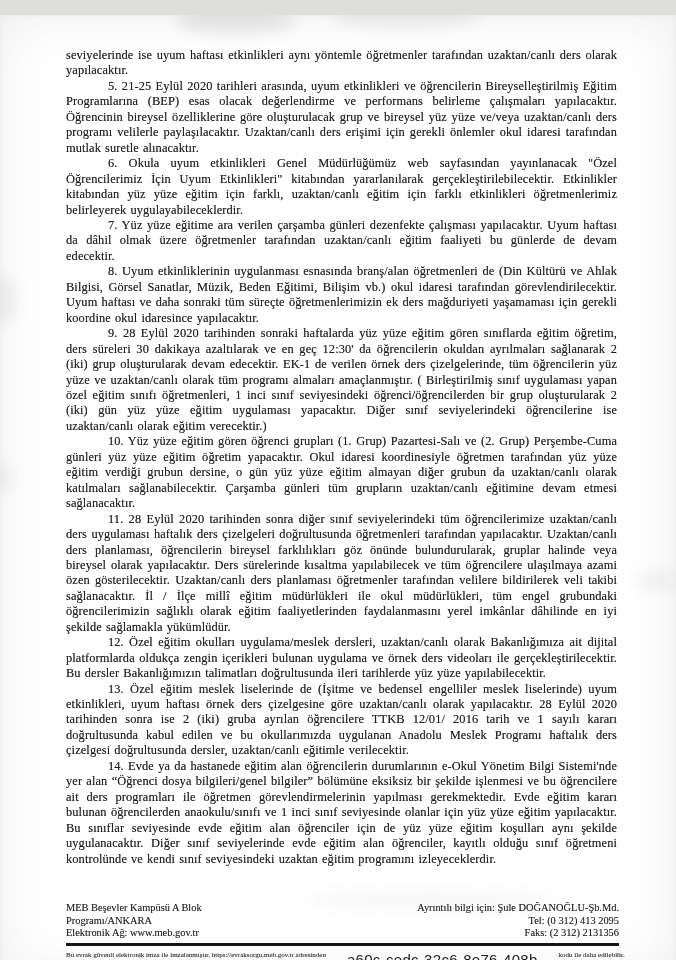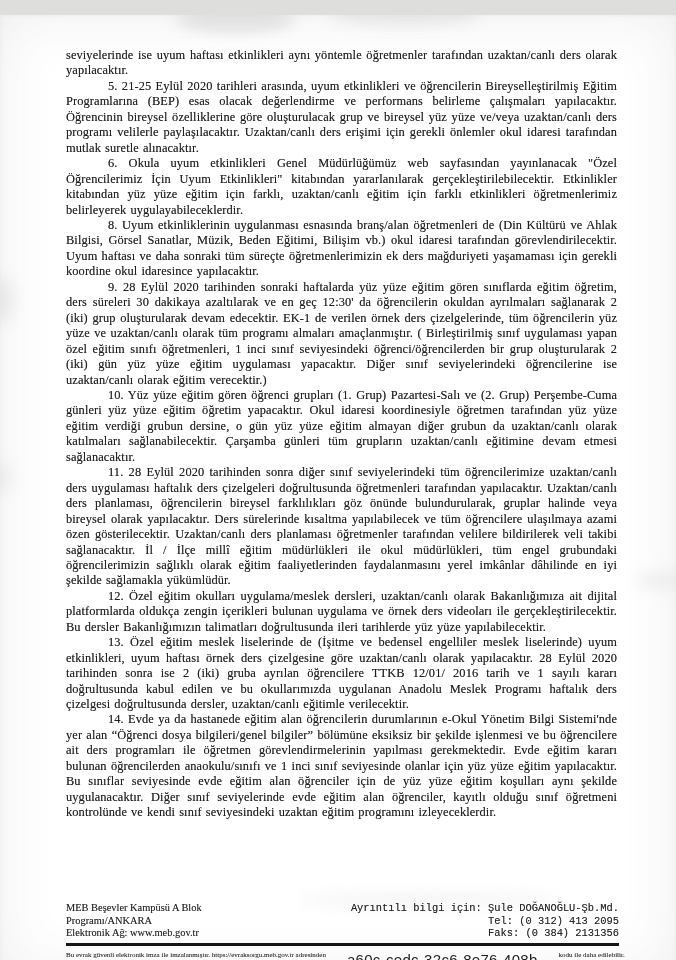--- a/index.html
+++ b/index.html
@@ -59,21 +59,21 @@
     color: #272727;
     text-shadow: 0 0 0.5px rgba(40,40,40,0.5);
   }
   .footer-cols {
     display: flex;
     justify-content: space-between;
     align-items: center;
     font-size: 10.4px;
     line-height: 12.2px;
   }
-  .footer-right { text-align: right; font-family: Liberation Mono, monospace; }
+  .footer-right { text-align: right; }
   .footer-rule {
     margin-top: 4px;
     height: 3px;
     background: #171717;
     border: none;
   }
   .verification {
     margin-top: 5px;
     display: flex;
     align-items: flex-start;
@@ -99,40 +99,41 @@
   <div class="artifact a2"></div>
   <div class="artifact a3"></div>
   <div class="artifact a4"></div>
   <div class="artifact a5"></div>
   <div class="artifact a6"></div>
 
   <div class="content">
     <p class="para continuation">seviyelerinde ise uyum haftası etkinlikleri aynı yöntemle öğretmenler tarafından uzaktan/canlı ders olarak yapılacaktır.</p>
     <p class="para">5. 21-25 Eylül 2020 tarihleri arasında, uyum etkinlikleri ve öğrencilerin Bireyselleştirilmiş Eğitim Programlarına (BEP) esas olacak değerlendirme ve performans belirleme çalışmaları yapılacaktır. Öğrencinin bireysel özelliklerine göre oluşturulacak grup ve bireysel yüz yüze ve/veya uzaktan/canlı ders programı velilerle paylaşılacaktır. Uzaktan/canlı ders erişimi için gerekli önlemler okul idaresi tarafından mutlak suretle alınacaktır.</p>
     <p class="para">6. Okula uyum etkinlikleri Genel Müdürlüğümüz web sayfasından yayınlanacak "Özel Öğrencilerimiz İçin Uyum Etkinlikleri" kitabından yararlanılarak gerçekleştirilebilecektir. Etkinlikler kitabından yüz yüze eğitim için farklı, uzaktan/canlı eğitim için farklı etkinlikleri öğretmenlerimiz belirleyerek uygulayabileceklerdir.</p>
+    <p class="para">7. Yüz yüze eğitime ara verilen çarşamba günleri dezenfekte çalışması yapılacaktır. Uyum haftası da dâhil olmak üzere öğretmenler tarafından uzaktan/canlı eğitim faaliyeti bu günlerde de devam edecektir.</p>
     <p class="para">8. Uyum etkinliklerinin uygulanması esnasında branş/alan öğretmenleri de (Din Kültürü ve Ahlak Bilgisi, Görsel Sanatlar, Müzik, Beden Eğitimi, Bilişim vb.) okul idaresi tarafından görevlendirilecektir. Uyum haftası ve daha sonraki tüm süreçte öğretmenlerimizin ek ders mağduriyeti yaşamaması için gerekli koordine okul idaresince yapılacaktır.</p>
     <p class="para">9. 28 Eylül 2020 tarihinden sonraki haftalarda yüz yüze eğitim gören sınıflarda eğitim öğretim, ders süreleri 30 dakikaya azaltılarak ve en geç 12:30' da öğrencilerin okuldan ayrılmaları sağlanarak 2 (iki) grup oluşturularak devam edecektir. EK-1 de verilen örnek ders çizelgelerinde, tüm öğrencilerin yüz yüze ve uzaktan/canlı olarak tüm programı almaları amaçlanmıştır. ( Birleştirilmiş sınıf uygulaması yapan özel eğitim sınıfı öğretmenleri, 1 inci sınıf seviyesindeki öğrenci/öğrencilerden bir grup oluşturularak 2 (iki) gün yüz yüze eğitim uygulaması yapacaktır. Diğer sınıf seviyelerindeki öğrencilerine ise uzaktan/canlı olarak eğitim verecektir.)</p>
     <p class="para">10. Yüz yüze eğitim gören öğrenci grupları (1. Grup) Pazartesi-Salı ve (2. Grup) Perşembe-Cuma günleri yüz yüze eğitim öğretim yapacaktır. Okul idaresi koordinesiyle öğretmen tarafından yüz yüze eğitim verdiği grubun dersine, o gün yüz yüze eğitim almayan diğer grubun da uzaktan/canlı olarak katılmaları sağlanabilecektir. Çarşamba günleri tüm grupların uzaktan/canlı eğitimine devam etmesi sağlanacaktır.</p>
     <p class="para">11. 28 Eylül 2020 tarihinden sonra diğer sınıf seviyelerindeki tüm öğrencilerimize uzaktan/canlı ders uygulaması haftalık ders çizelgeleri doğrultusunda öğretmenleri tarafından yapılacaktır. Uzaktan/canlı ders planlaması, öğrencilerin bireysel farklılıkları göz önünde bulundurularak, gruplar halinde veya bireysel olarak yapılacaktır. Ders sürelerinde kısaltma yapılabilecek ve tüm öğrencilere ulaşılmaya azami özen gösterilecektir. Uzaktan/canlı ders planlaması öğretmenler tarafından velilere bildirilerek veli takibi sağlanacaktır. İl / İlçe millî eğitim müdürlükleri ile okul müdürlükleri, tüm engel grubundaki öğrencilerimizin sağlıklı olarak eğitim faaliyetlerinden faydalanmasını yerel imkânlar dâhilinde en iyi şekilde sağlamakla yükümlüdür.</p>
     <p class="para">12. Özel eğitim okulları uygulama/meslek dersleri, uzaktan/canlı olarak Bakanlığımıza ait dijital platformlarda oldukça zengin içerikleri bulunan uygulama ve örnek ders videoları ile gerçekleştirilecektir. Bu dersler Bakanlığımızın talimatları doğrultusunda ileri tarihlerde yüz yüze yapılabilecektir.</p>
     <p class="para">13. Özel eğitim meslek liselerinde de (İşitme ve bedensel engelliler meslek liselerinde) uyum etkinlikleri, uyum haftası örnek ders çizelgesine göre uzaktan/canlı olarak yapılacaktır. 28 Eylül 2020 tarihinden sonra ise 2 (iki) gruba ayrılan öğrencilere TTKB 12/01/ 2016 tarih ve 1 sayılı kararı doğrultusunda kabul edilen ve bu okullarımızda uygulanan Anadolu Meslek Programı haftalık ders çizelgesi doğrultusunda dersler, uzaktan/canlı eğitimle verilecektir.</p>
     <p class="para">14. Evde ya da hastanede eğitim alan öğrencilerin durumlarının e-Okul Yönetim Bilgi Sistemi'nde yer alan “Öğrenci dosya bilgileri/genel bilgiler” bölümüne eksiksiz bir şekilde işlenmesi ve bu öğrencilere ait ders programları ile öğretmen görevlendirmelerinin yapılması gerekmektedir. Evde eğitim kararı bulunan öğrencilerden anaokulu/sınıfı ve 1 inci sınıf seviyesinde olanlar için yüz yüze eğitim yapılacaktır. Bu sınıflar seviyesinde evde eğitim alan öğrenciler için de yüz yüze eğitim koşulları aynı şekilde uygulanacaktır. Diğer sınıf seviyelerinde evde eğitim alan öğrenciler, kayıtlı olduğu sınıf öğretmeni kontrolünde ve kendi sınıf seviyesindeki uzaktan eğitim programını izleyeceklerdir.</p>
   </div>
 
   <div class="footer">
     <div class="footer-cols">
       <div class="footer-left">
         <div>MEB Beşevler Kampüsü A Blok</div>
         <div>Programı/ANKARA</div>
         <div>Elektronik Ağ: www.meb.gov.tr</div>
       </div>
       <div class="footer-right">
         <div>Ayrıntılı bilgi için: Şule DOĞANOĞLU-Şb.Md.</div>
         <div>Tel: (0 312) 413 2095</div>
-        <div>Faks: (0 384) 2131356</div>
+        <div>Faks: (2 312) 2131356</div>
       </div>
     </div>
     <div class="footer-rule"></div>
     <div class="verification">
       <span>Bu evrak güvenli elektronik imza ile imzalanmıştır. https://evraksorgu.meb.gov.tr adresinden</span>
       <span class="code">a60c-cedc-32c6-8e76-408b</span>
       <span>kodu ile daha edilebilir.</span>
     </div>
   </div>
 

